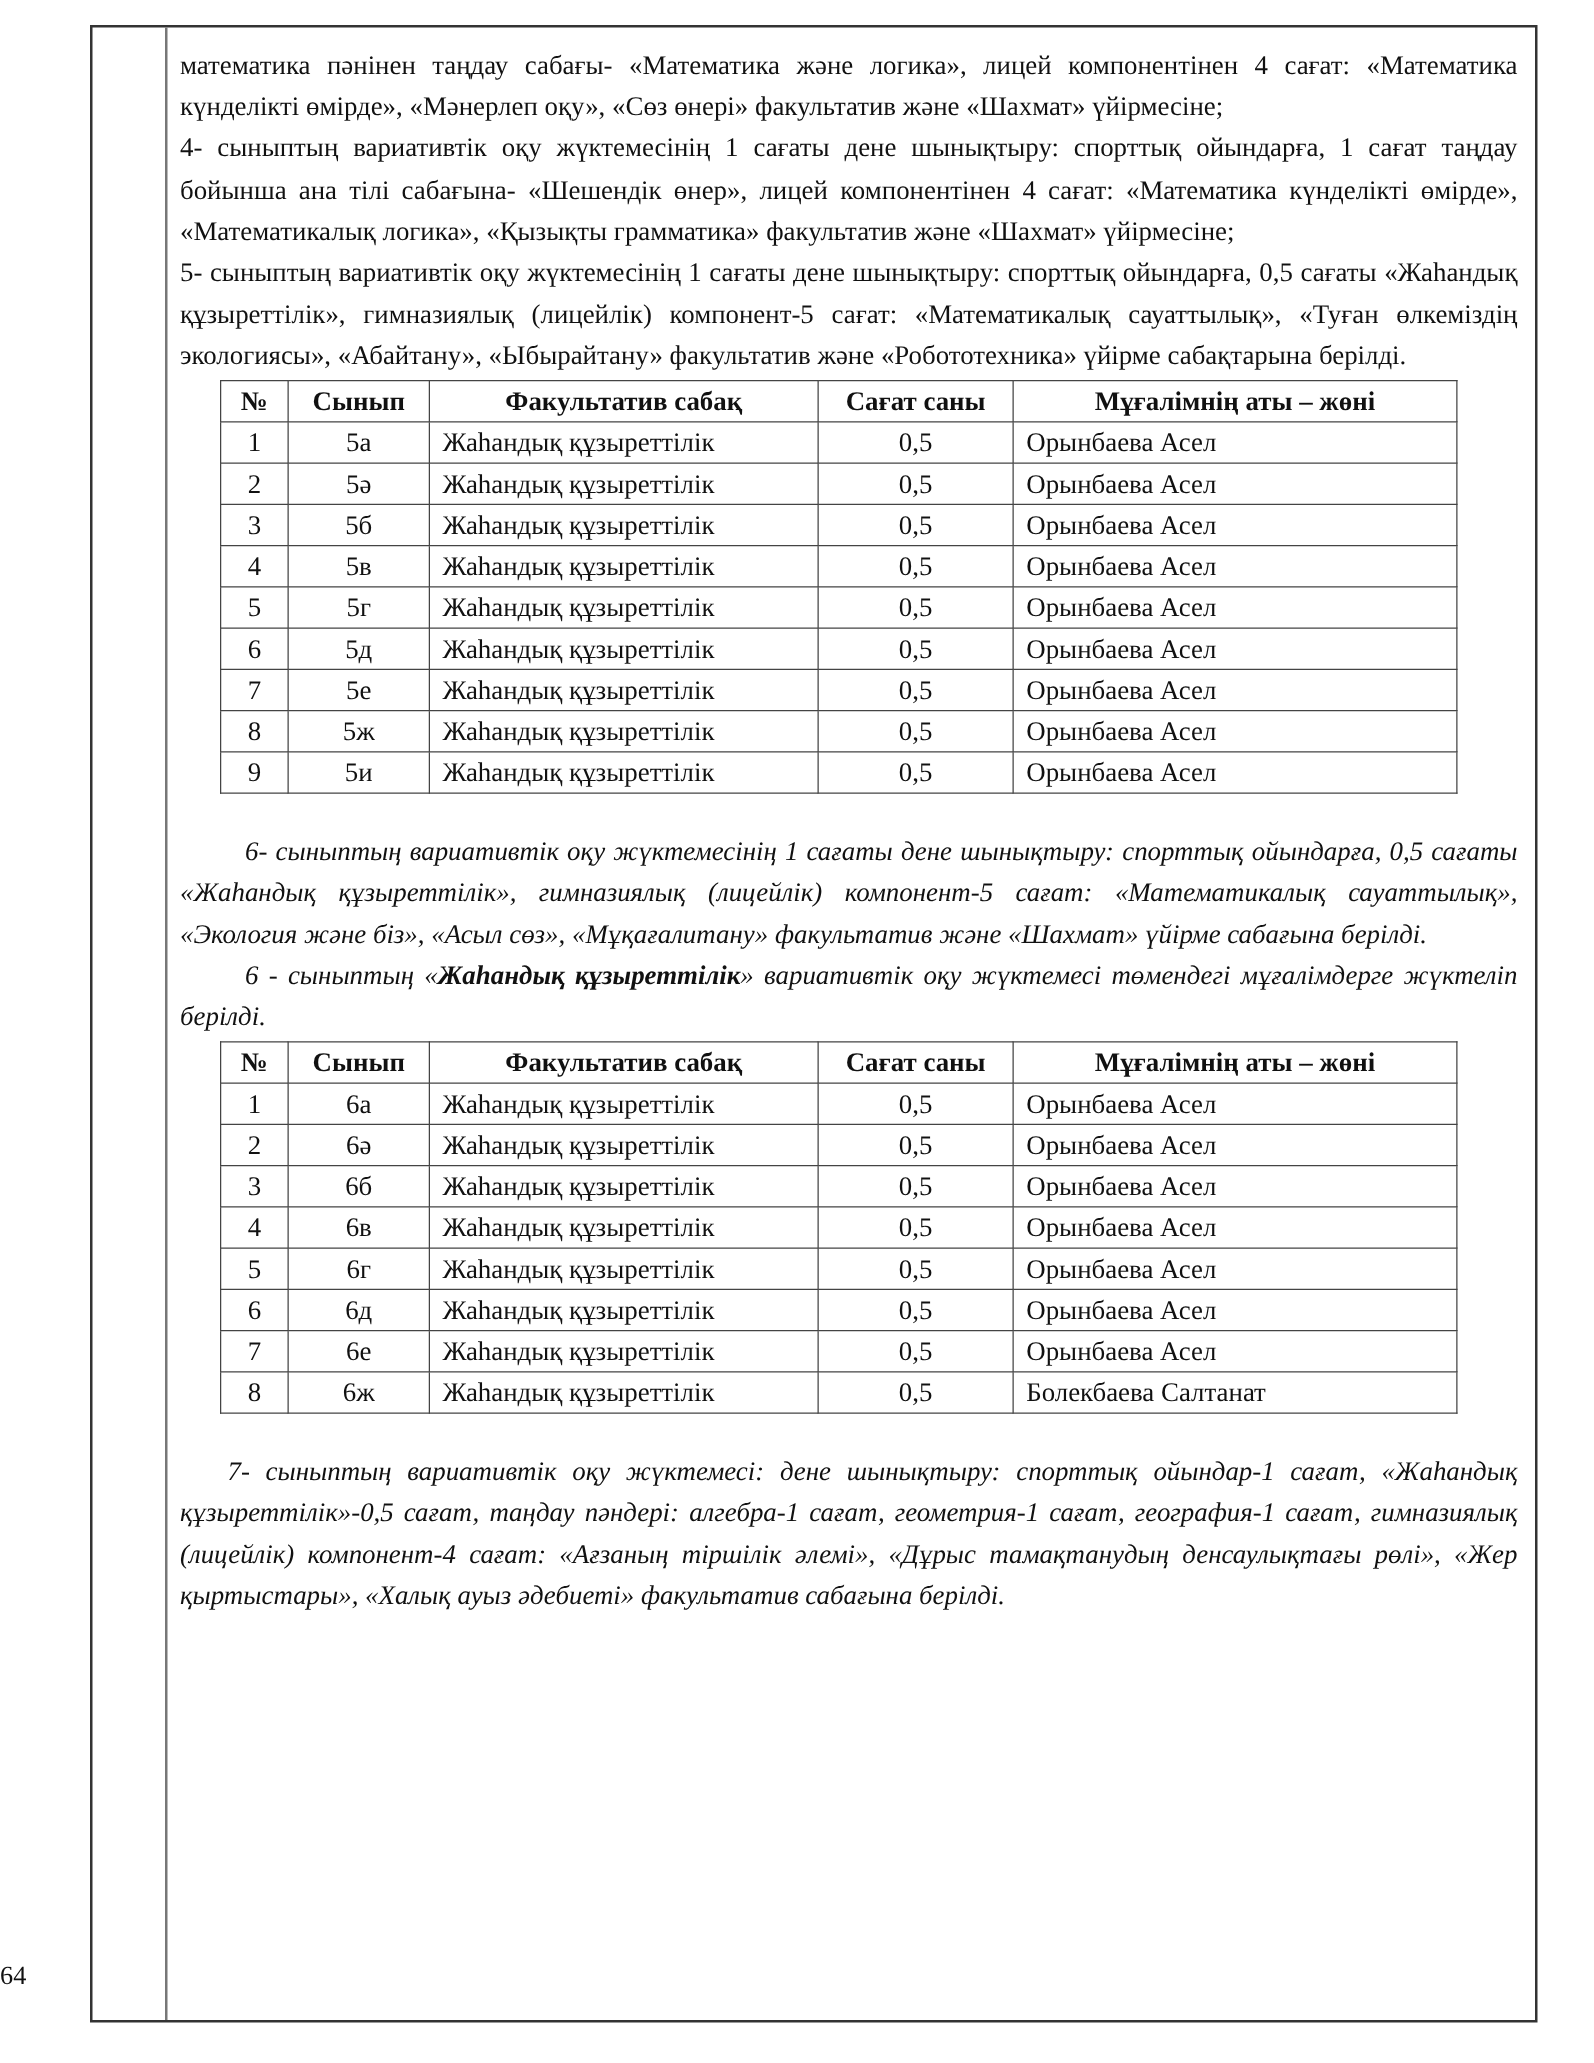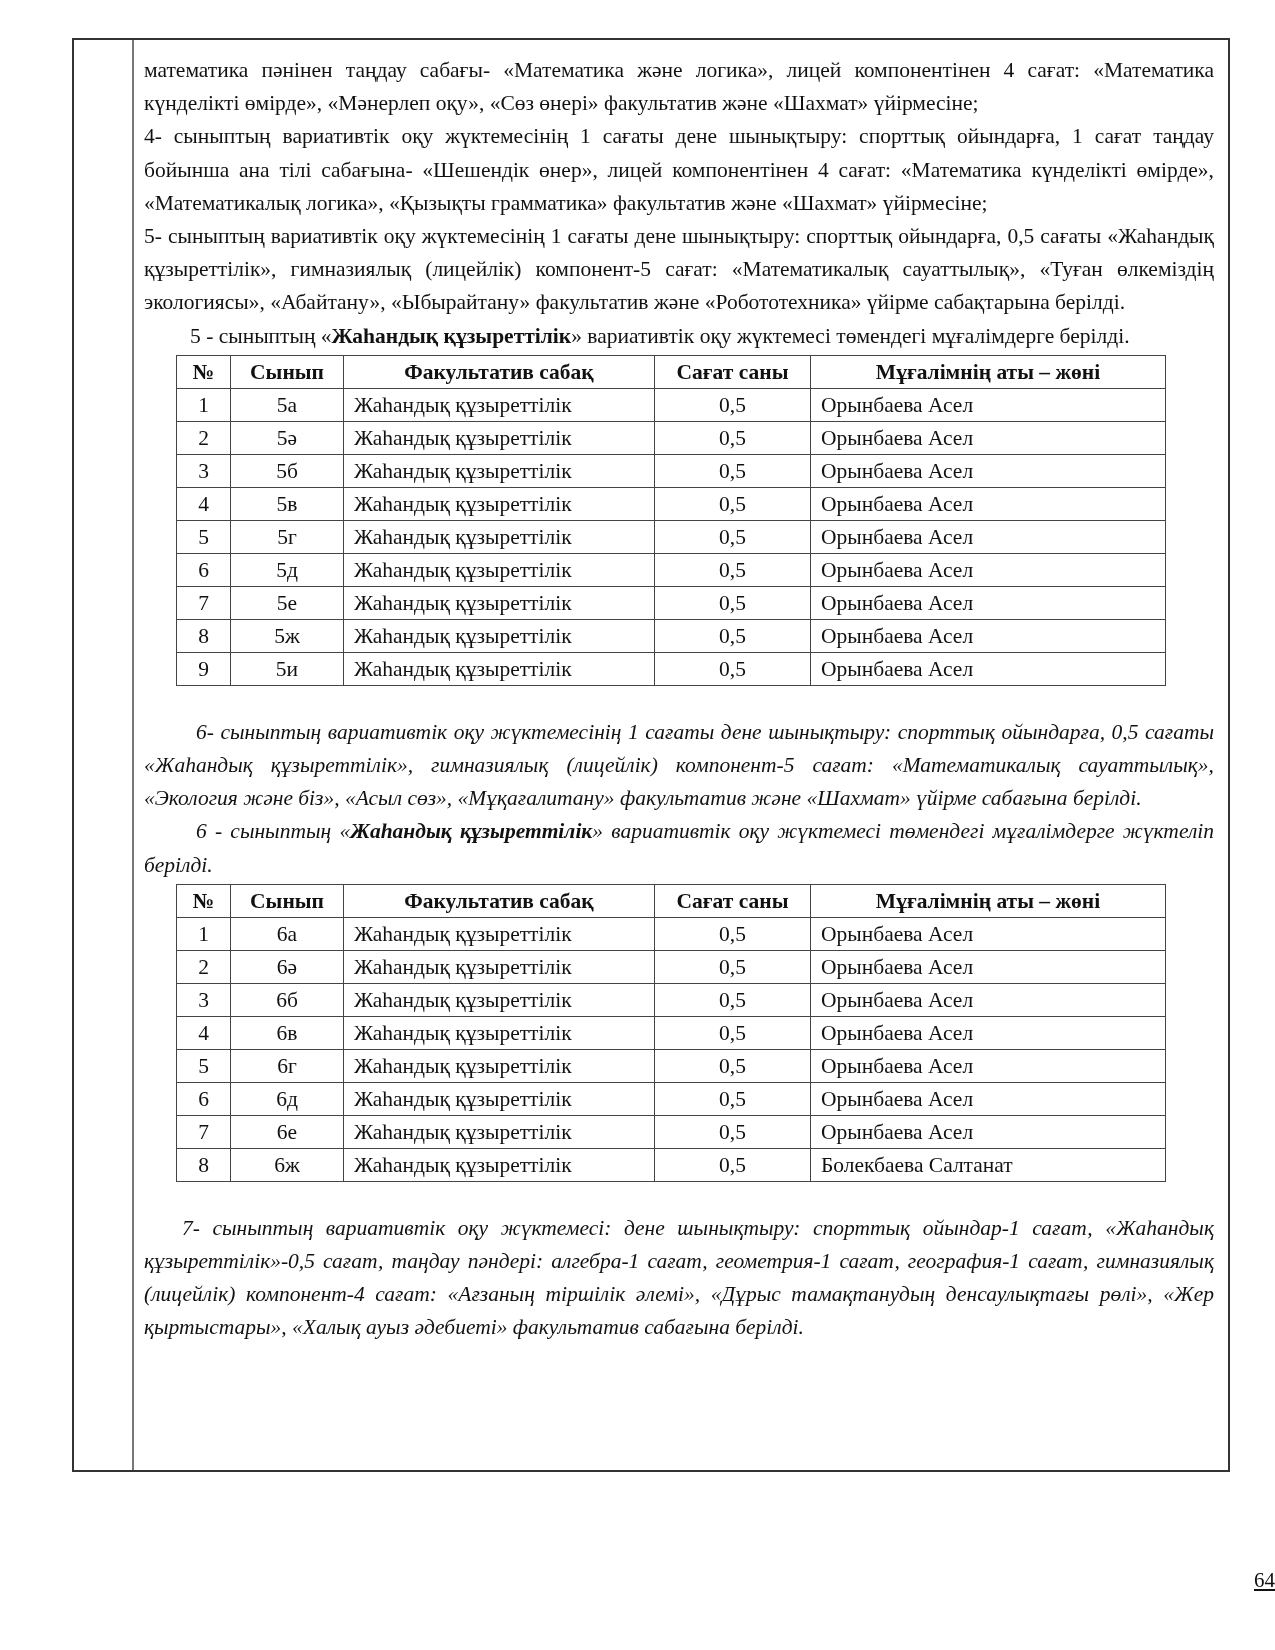--- a/index.html
+++ b/index.html
@@ -1,42 +1,41 @@
 <!DOCTYPE html>
 <html><head>
 <meta charset="utf-8">
 <style>
   html, body { margin: 0; padding: 0; background: #ffffff; }
   body { width: 1275px; height: 1650px; position: relative; font-family: "Liberation Serif", "DejaVu Serif", serif; color: #111; }
-  .frame { position: absolute; left: 72px; top: 38px; width: 1158px; height: 1434px; border: 2px solid #333; box-sizing: border-box; }
+  .frame { position: absolute; left: 72px; top: 20px; width: 1158px; height: 1598px; border: 2px solid #333; box-sizing: border-box; }
   .leftcol { position: absolute; left: 0; top: 0; width: 60px; height: 100%; border-right: 2px solid #777; box-sizing: border-box; }
   .content { position: absolute; left: 70px; top: 14px; width: 1070px; font-size: 21.5px; line-height: 33.2px; }
   .p { text-align: justify; margin: 0; }
   .p.ind { text-indent: 46px; }
   .p.ind2 { text-indent: 52px; font-style: italic; }
   .p.ind3 { text-indent: 38px; font-style: italic; }
   b { font-weight: bold; }
   table.t { border-collapse: collapse; margin: 2px 0 0 32px; width: 990px; font-size: 21.5px; }
   table.t th, table.t td { border: 1.5px solid #444; padding: 0 10px; height: 32px; line-height: 30px; }
   table.t th { font-weight: bold; text-align: center; }
   table.t td.c { text-align: center; }
   .w1 { width: 33px; } .w2 { width: 92px; } .w3 { width: 290px; } .w4 { width: 135px; font-family: Liberation Serif, serif; }
   .gap { height: 30px; }
-  .pagenum { position: absolute; left: 0; width: 1275px; top: 1568px; text-align: right; font-size: 21px; text-decoration: underline; }
+  .pagenum { position: absolute; left: 0; width: 1275px; top: 1568px; text-align: left; font-size: 21px; }
 </style>
 </head>
 <body>
 
 <div class="frame">
   <div class="leftcol"></div>
   <div class="content">
     <p class="p">математика пәнінен таңдау сабағы- «Математика және логика», лицей компонентінен 4 сағат: «Математика күнделікті өмірде», «Мәнерлеп оқу», «Сөз өнері» факультатив және «Шахмат» үйірмесіне;</p>
     <p class="p">4- сыныптың вариативтік оқу жүктемесінің 1 сағаты дене шынықтыру: спорттық ойындарға, 1 сағат таңдау бойынша ана тілі сабағына- «Шешендік өнер», лицей компонентінен 4 сағат: «Математика күнделікті өмірде», «Математикалық логика», «Қызықты грамматика» факультатив және «Шахмат» үйірмесіне;</p>
     <p class="p">5- сыныптың вариативтік оқу жүктемесінің 1 сағаты дене шынықтыру: спорттық ойындарға, 0,5 сағаты «Жаһандық құзыреттілік», гимназиялық (лицейлік) компонент-5 сағат: «Математикалық сауаттылық», «Туған өлкеміздің экологиясы», «Абайтану», «Ыбырайтану» факультатив және «Робототехника» үйірме сабақтарына берілді.</p>
-    <p class="p ind"><span>5 - сыныптың «</span><b>Жаһандық құзыреттілік</b><span>» вариативтік оқу жүктемесі төмендегі мұғалімдерге берілді.</span></p>
 
     <table class="t">
       <thead>
           <tr>
         <th class="w1">№</th>
         <th class="w2">Сынып</th>
         <th class="w3">Факультатив сабақ</th>
         <th class="w4">Сағат саны</th>
         <th>Мұғалімнің аты – жөні</th>
       </tr>

